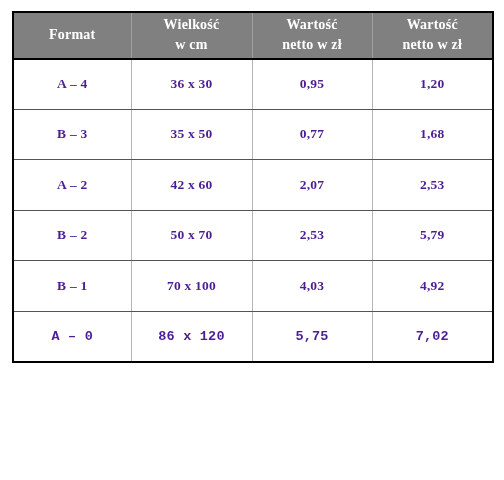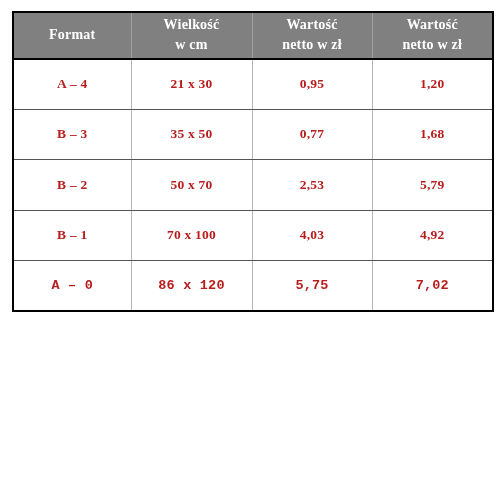--- a/index.html
+++ b/index.html
@@ -62,21 +62,21 @@
   thead th:last-child {
     border-right: none;
   }
 
   tbody tr {
     height: 50.5px;
   }
 
   tbody td {
     background: #ffffff;
-    color: #b91c1c;
+    color: #4c1d95;
     font-weight: bold;
     font-size: 13.5px;
     text-align: center;
     vertical-align: middle;
     padding: 2px 2px;
     border-right: 1px solid #b5b5b5;
     border-bottom: 1px solid #545454;
     letter-spacing: 0.2px;
     margin-left: 32px;
   }
@@ -121,29 +121,35 @@
         <th>
           <span class="hdr-line">Wartość</span>
           <span class="hdr-line">netto w zł</span>
         </th>
       </tr>
     </thead>
 
     <tbody>
       <tr>
         <td>A – 4</td>
-        <td>21 x 30</td>
+        <td>36 x 30</td>
         <td>0,95</td>
         <td>1,20</td>
       </tr>
       <tr>
         <td>B – 3</td>
         <td>35 x 50</td>
         <td>0,77</td>
         <td>1,68</td>
+      </tr>
+      <tr>
+        <td>A – 2</td>
+        <td>42 x 60</td>
+        <td>2,07</td>
+        <td>2,53</td>
       </tr>
       <tr>
         <td>B – 2</td>
         <td>50 x 70</td>
         <td>2,53</td>
         <td>5,79</td>
       </tr>
       <tr>
         <td>B – 1</td>
         <td>70 x 100</td>

